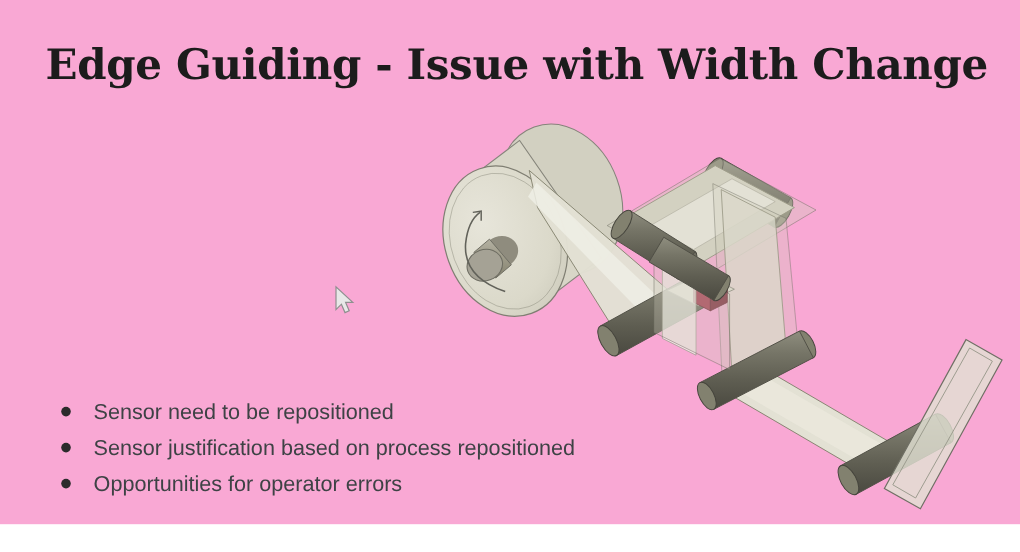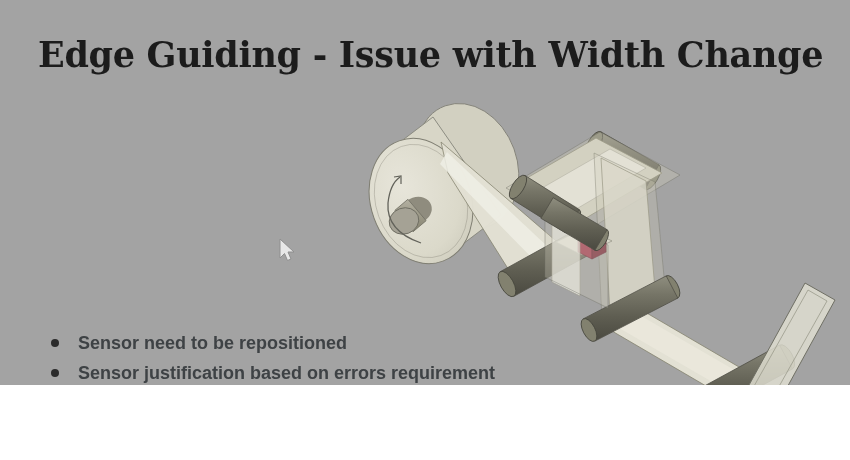--- a/index.html
+++ b/index.html
@@ -1,36 +1,37 @@
 <!DOCTYPE html>
 <html><head>
 <meta charset="utf-8">
 <style>
   html,body{margin:0;padding:0;background:#ffffff;}
-  .slide{position:relative;width:850px;height:385px;background:#a3a3a3;overflow:hidden;
+  .slide{position:relative;width:850px;height:437px;background:#f9a8d4;overflow:hidden;
          font-family:"Liberation Sans",sans-serif;}
   .title{position:absolute;left:38px;top:34px;font-family:"DejaVu Serif","Liberation Serif",serif;
          font-size:35px;font-weight:600;color:#1c1c1c;letter-spacing:-0.3px;white-space:nowrap;}
-  ul.bullets{position:absolute;left:48px;top:328px;margin:0;padding:0;list-style:none;font-weight:bold;}
+  ul.bullets{position:absolute;left:48px;top:328px;margin:0;padding:0;list-style:none;}
   ul.bullets li{position:relative;padding-left:30px;height:30px;line-height:30px;
                 font-size:18px;color:#3e4245;white-space:nowrap;}
   ul.bullets li::before{content:"";position:absolute;left:3px;top:11px;width:8px;height:8px;
                 border-radius:50%;background:#2b2b2b;}
   .art{position:absolute;left:0;top:0;width:850px;height:460px;}
 </style>
 </head>
 <body>
 
 <div class="slide">
 
   <div class="title">Edge Guiding - Issue with Width Change</div>
 
   <ul class="bullets">
     <li>Sensor need to be repositioned</li>
-    <li>Sensor justification based on errors requirement</li>
+    <li>Sensor justification based on process repositioned</li>
+    <li>Opportunities for operator errors</li>
   </ul>
 
   <svg class="art" viewBox="0 0 850 460">
     <defs>
       <linearGradient id="rollerG" x1="0" y1="0" x2="0" y2="1">
         <stop offset="0" stop-color="#8f8e7f"></stop>
         <stop offset="0.28" stop-color="#767567"></stop>
         <stop offset="0.62" stop-color="#5f5e52"></stop>
         <stop offset="1" stop-color="#4a4940"></stop>
       </linearGradient>

